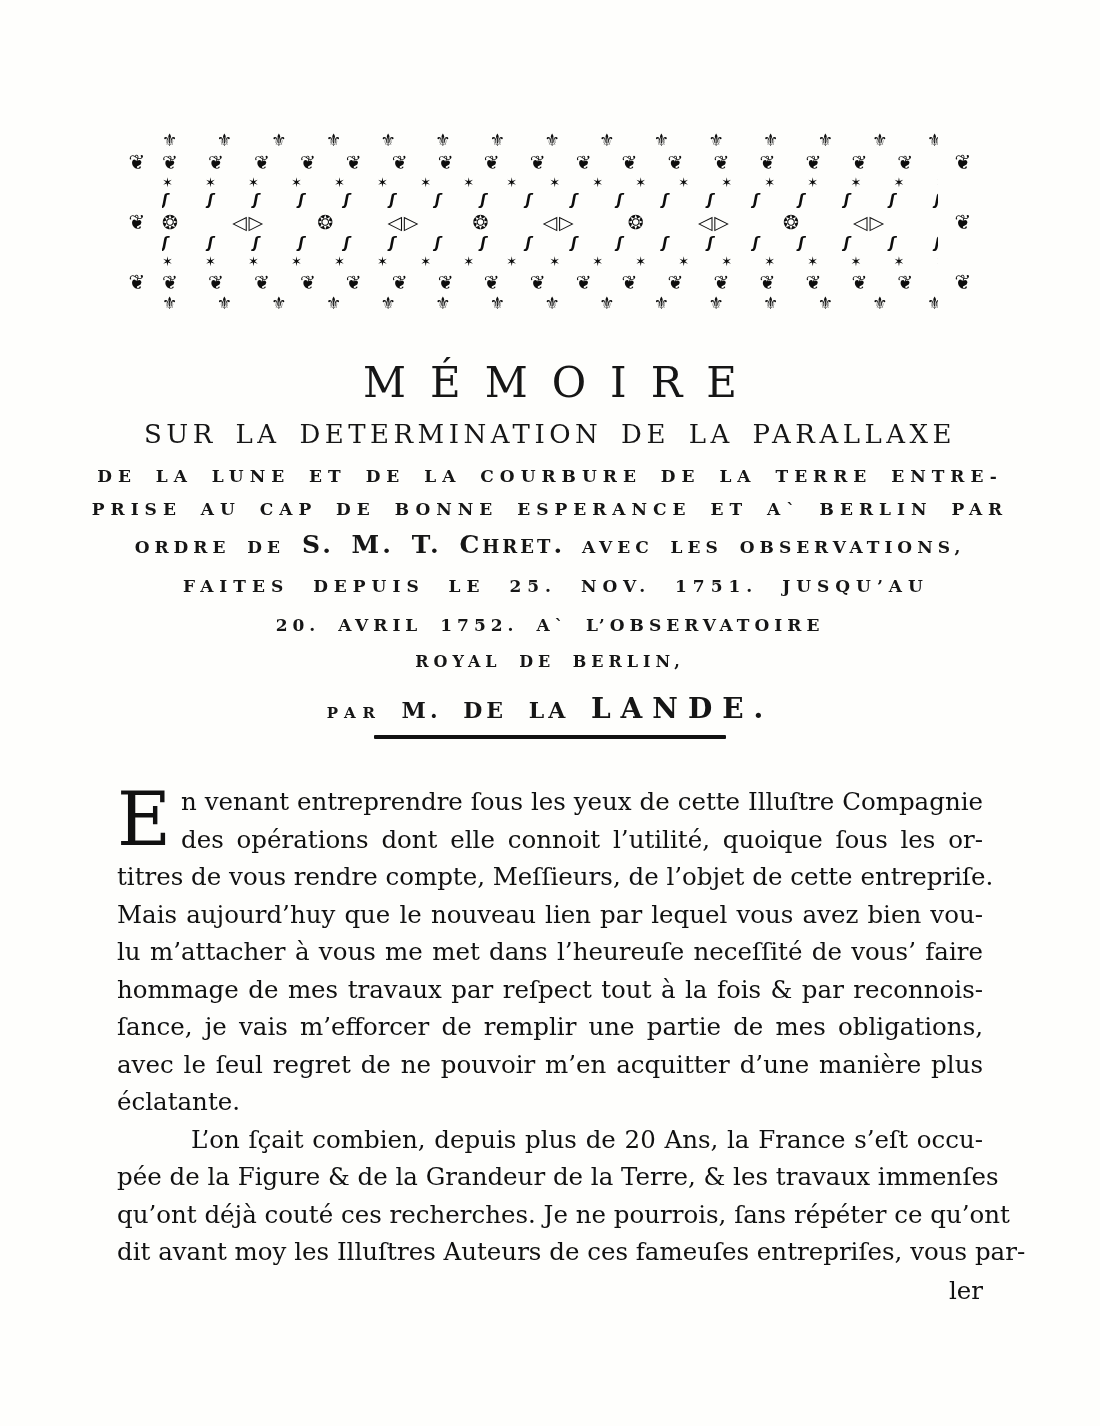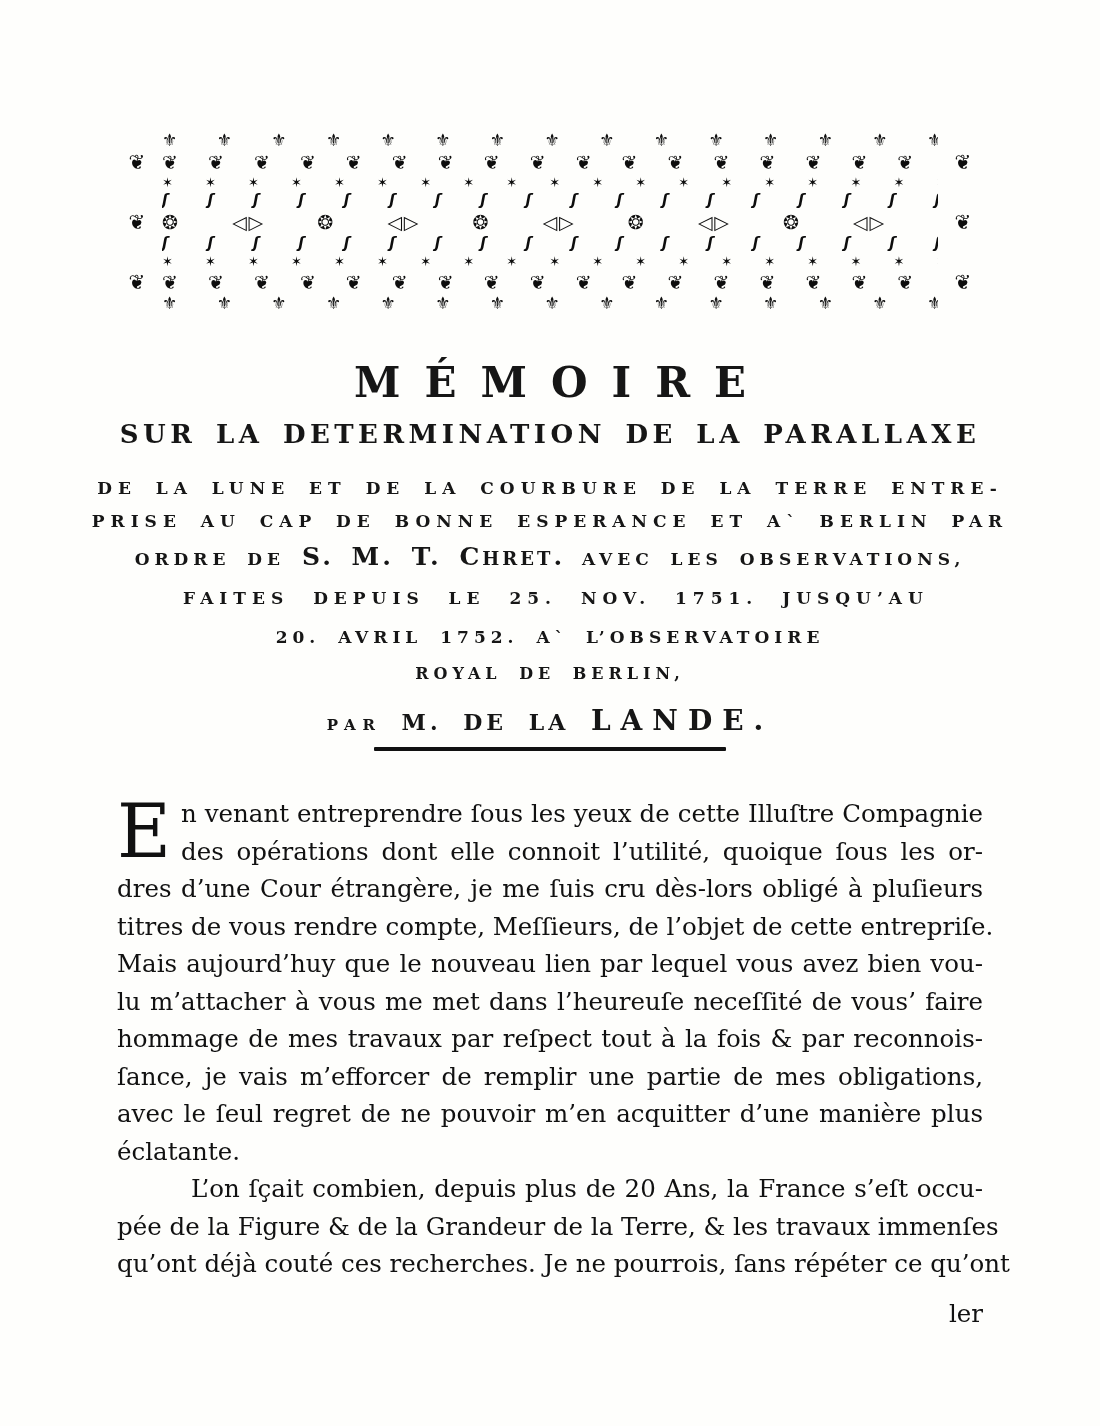--- a/index.html
+++ b/index.html
@@ -40,24 +40,24 @@
     position:absolute;top:22px;bottom:22px;width:26px;
     display:flex;flex-direction:column;justify-content:space-between;align-items:center;
     font-size:20px;font-family:"DejaVu Sans",sans-serif;
   }
   .orn-side.left{left:2px;}
   .orn-side.right{right:2px;}
 
   
   .title-block{margin-top:42px;text-align:center;}
   .t-main{
-    font-size:42px;line-height:50px;font-weight:700;
+    font-size:42px;line-height:50px;font-weight:400;
     letter-spacing:24px;margin:0 0 8px 0;text-indent:24px;
   }
-  .t-l2{font-size:26px;line-height:36px;font-weight:700;letter-spacing:4.5px;word-spacing:6px;margin-bottom:20px;}
+  .t-l2{font-size:26px;line-height:36px;font-weight:400;letter-spacing:4.5px;word-spacing:6px;margin-bottom:8px;}
   .t-l3,.t-l4{font-size:17px;line-height:33px;font-weight:700;letter-spacing:6px;word-spacing:7px;}
   .t-l5{font-size:17px;line-height:38px;font-weight:700;letter-spacing:5px;word-spacing:6px;}
   .t-l5 .big{font-size:25px;font-variant:small-caps;letter-spacing:3px;}
   .t-l6{font-size:17px;line-height:40px;font-weight:700;letter-spacing:6px;word-spacing:12px;padding-left:12px;}
   .t-l7{font-size:17px;line-height:38px;font-weight:700;letter-spacing:5px;word-spacing:7px;}
   .t-l8{font-size:16px;line-height:36px;font-weight:700;letter-spacing:5px;word-spacing:7px;}
   .byline{margin-top:12px;font-weight:700;line-height:34px;}
   .byline .b-par {font-size:15px;letter-spacing:7px;margin-right:14px;margin-top:36px;}
   .byline .b-mid {font-size:22px;letter-spacing:4px;word-spacing:10px;margin-right:16px;}
   .byline .b-name{font-size:28px;letter-spacing:10px;margin-top:8px;}
@@ -74,21 +74,21 @@
   }
   .para{position:relative;}
   .line{text-align:justify;text-align-last:justify;white-space:nowrap;}
   .line.flush{text-align:left;text-align-last:left;}
   .line.cap-indent{padding-left:64px;}
   .line.para-indent{padding-left:74px;}
   .drop-cap{
     position:absolute;left:0;top:1px;
     font-size:74px;line-height:70px;font-weight:400;
   }
-  .catchword{text-align:left;text-align-last:right;margin-top:12px;}
+  .catchword{text-align:left;text-align-last:right;margin-top:1px;}
 </style>
 </head>
 <body>
 
 <div class="page">
 
   <div class="ornament-band">
     <div class="orn-side left">
       <span>❦</span>
       <span>❦</span>
@@ -129,30 +129,30 @@
       <span class="b-name">LANDE.</span>
     </div>
     <div class="byline-rule"></div>
   </div>
 
   <div class="body-text">
     <div class="para">
       <span class="drop-cap">E</span>
       <div class="line cap-indent">n venant entreprendre ſous les yeux de cette Illuſtre Compagnie</div>
       <div class="line cap-indent">des opérations dont elle connoit l’utilité, quoique ſous les or-</div>
-      <div class="line">dres d’une Cour étrangère, je me ſuis cru dès-lors obligé à pluſieurs</div>
       <div class="line">titres de vous rendre compte, Meſſieurs, de l’objet de cette entrepriſe.</div>
       <div class="line">Mais aujourd’huy que le nouveau lien par lequel vous avez bien vou-</div>
       <div class="line">lu m’attacher à vous me met dans l’heureuſe neceſſité de vous’ faire</div>
       <div class="line">hommage de mes travaux par reſpect tout à la fois &amp; par reconnois-</div>
       <div class="line">ſance, je vais m’efforcer de remplir une partie de mes obligations,</div>
       <div class="line">avec le ſeul regret de ne pouvoir m’en acquitter d’une manière plus</div>
       <div class="line flush">éclatante.</div>
     </div>
     <div class="para">
       <div class="line para-indent">L’on ſçait combien, depuis plus de 20 Ans, la France s’eſt occu-</div>
       <div class="line">pée de la Figure &amp; de la Grandeur de la Terre, &amp; les travaux immenſes</div>
       <div class="line">qu’ont déjà couté ces recherches.   Je ne pourrois, ſans répéter ce qu’ont</div>
+      <div class="line">dit avant moy les Illuſtres Auteurs de ces fameuſes entrepriſes, vous par-</div>
     </div>
     <div class="catchword">ler</div>
   </div>
 
 </div>
 
 </body></html>

